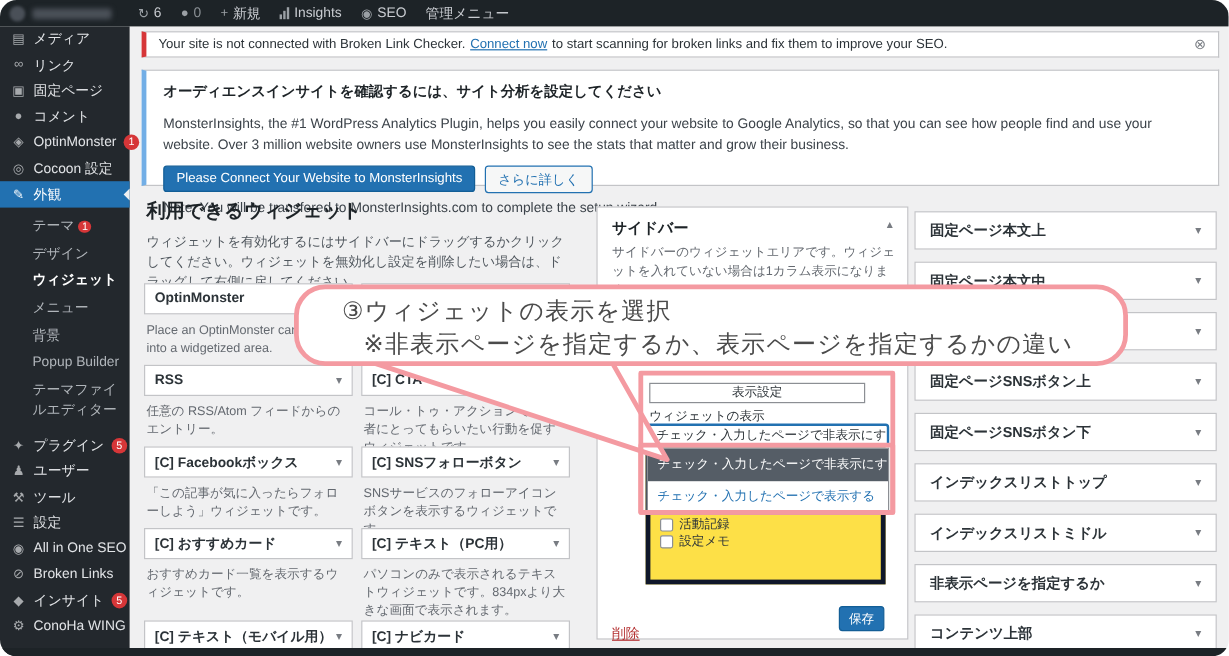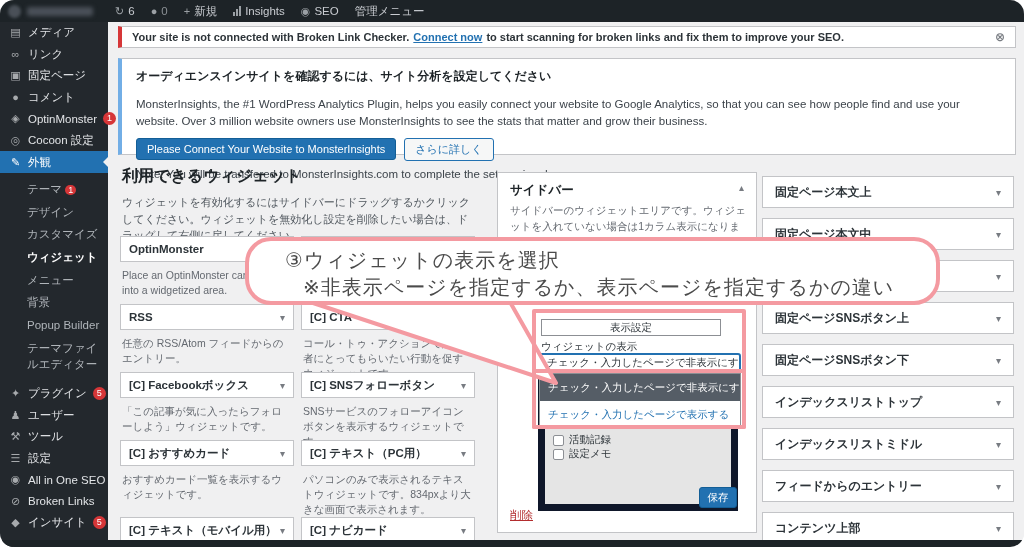--- a/index.html
+++ b/index.html
@@ -27,21 +27,21 @@
   .m-active .glyph, .m-active span { color:#fff; }
   .m-active::after { content:""; position:absolute; right:0; top:50%; margin-top:-5px; border:5px solid transparent; border-right-color:#f0f0f1; }
   .submenu { padding:5px 0 7px 0; }
   .sm-item { display:block; padding:3px 4px 3px 27px; font-size:11.5px; line-height:1.45; color:#b0b5ba; width:108px; cursor:pointer; }
   .sm-item.current { color:#fff; font-weight:bold; }
 
   
   .content { position:absolute; left:108px; top:22px; width:916px; height:518px; background:#f0f0f1; z-index:1; }
   .bottom-strip { position:absolute; left:0; top:540px; width:1024px; height:7px; background:#1d2327; z-index:9; }
 
-  .notice { position:absolute; left:10px; top:4px; width:898px; height:22px; background:#fff; border:1px solid #c3c4c7; border-left:4px solid var(--c-notice-red,#d63638); font-size:11px; color:#2c3338; display:flex; align-items:center; padding:0 10px;font-weight:bold; }
+  .notice { position:absolute; left:10px; top:4px; width:898px; height:22px; background:#fff; border:1px solid #c3c4c7; border-left:4px solid var(--c-notice-red,#d63638); font-size:11px; color:#2c3338; display:flex; align-items:center; padding:0 10px; }
   .notice a { color:var(--c-accent,#2271b1); text-decoration:underline; margin:0 4px; cursor:pointer; }
   .notice .dismiss { margin-left:auto; color:#787c82; font-size:12px; cursor:pointer; }
 
   .mi-box { position:absolute; left:10px; top:36px; width:898px; height:97px; background:#fff; border:1px solid #c3c4c7; border-left:4px solid var(--c-notice-blue,#72aee6); padding:9px 14px; }
   .mi-box h3 { font-size:12px; color:#1d2327; margin-bottom:11px; }
   .mi-box p.body { font-size:11.5px; color:#3c434a; line-height:1.5; max-width:870px; }
   .mi-btns { margin-top:7px; display:flex; gap:8px; align-items:center; }
   .btn-primary { background:var(--c-accent,#2271b1); border:1px solid #135e96; color:#fff; font-size:11px; padding:4px 10px; border-radius:3px; cursor:pointer; font-family:inherit; }
   .btn-secondary { background:#f6f7f7; border:1px solid var(--c-accent,#2271b1); color:var(--c-accent,#2271b1); font-size:11px; padding:3px 10px; border-radius:3px; cursor:pointer; font-family:inherit; }
   .mi-note { font-size:11.5px; color:#3c434a; margin-top:7px; }
@@ -56,28 +56,28 @@
   .card-desc { margin-top:6px; font-size:10.5px; color:#646970; line-height:1.45; padding:0 2px; }
 
   
   .panel { position:absolute; left:389px; top:150px; width:260px; height:361px; background:#fff; border:1px solid #c3c4c7; }
   .panel-hd { position:absolute; left:12px; top:9px; font-size:12.5px; font-weight:bold; color:#1d2327; }
   .panel-arr { position:absolute; right:12px; top:9px; color:#787c82; font-size:10px; cursor:pointer; }
   .panel-desc { position:absolute; left:12px; top:30px; width:236px; font-size:10.5px; color:#646970; line-height:1.5; }
   .disp-btn { position:absolute; left:43px; top:146px; width:180px; height:17px; border:1px solid #8c8f94; background:#fff; font-size:10.5px; color:#2c3338; text-align:center; line-height:15px; cursor:pointer; }
   .disp-label { position:absolute; left:43px; top:167px; font-size:10.5px; color:#2c3338; }
   .selectbox { position:absolute; left:41px; top:180px; width:202px; height:19px; border:2px solid var(--c-accent,#2271b1); border-radius:3px; background:#fff; font-size:10.5px; color:#2c3338; display:flex; align-items:center; padding:0 6px; cursor:pointer; white-space:nowrap; overflow:hidden; }
-  .listbox { position:absolute; left:40px; top:200px; width:200px; height:138px; border:7px solid #0f172a; background:#e5e5e5; }
+  .listbox { position:absolute; left:40px; top:200px; width:200px; height:114px; border:4px solid #0f172a; background:#fde047; }
   .chk-row { position:absolute; left:8px; display:flex; align-items:center; gap:5px; font-size:10.5px; color:#2c3338; cursor:pointer; }
   .chk { width:11px; height:11px; border:1px solid #8c8f94; border-radius:2px; background:#fff; }
   .dropdown { position:absolute; left:41px; top:200px; width:202px; border:1px solid #8c8f94; background:#fff; z-index:3; }
   .dd-opt { height:27px; line-height:27px; padding:0 8px; font-size:10.5px; color:var(--c-accent,#2271b1); white-space:nowrap; overflow:hidden; cursor:pointer; }
   .dd-opt.selected { background:var(--c-option-dark,#555d66); color:#fff; }
-  .del-link { position:absolute; left:12px; top:335px; font-size:11.5px; color:#b32d2e; text-decoration:underline; cursor:pointer;text-align:center; }
-  .save-btn { position:absolute; left:201px; top:314px; width:38px; height:21px; background:var(--c-accent,#2271b1); border:1px solid #135e96; border-radius:3px; color:#fff; font-size:10.5px; cursor:pointer; font-family:inherit; }
+  .del-link { position:absolute; left:12px; top:348px; font-size:11.5px; color:#b32d2e; text-decoration:underline; cursor:pointer;text-align:center; }
+  .save-btn { position:absolute; left:201px; top:332px; width:38px; height:21px; background:var(--c-accent,#2271b1); border:1px solid #135e96; border-radius:3px; color:#fff; font-size:10.5px; cursor:pointer; font-family:inherit; }
 
   
   .areas { position:absolute; left:654px; top:154px; width:252px; }
   .area-box { height:32px; background:#fff; border:1px solid #c3c4c7; display:flex; align-items:center; padding:0 12px; margin-bottom:10px; cursor:pointer; }
   .area-box .ttl { font-size:12px; font-weight:bold; color:#2c3338; }
   .area-box .arr { margin-left:auto; color:#787c82; font-size:10px; }
 
   
   .hl-rect { position:absolute; border:4px solid var(--c-highlight-pink,#f49aa1); border-radius:2px; z-index:20; pointer-events:none; }
   .hl-outer { left:532px; top:309px; width:214px; height:120px; }
@@ -173,24 +173,20 @@
         <div class="sm-item">
           <span>テーマ</span>
           <span class="badge">1</span>
         </div>
 
         <div class="sm-item">
           <span>デザイン</span>
           
         </div>
 
-        <div class="sm-item">
-          <span>カスタマイズ</span>
-          
-        </div>
 
         <div class="sm-item current">
           <span>ウィジェット</span>
           
         </div>
 
         <div class="sm-item">
           <span>メニュー</span>
           
         </div>
@@ -441,21 +437,21 @@
           <span class="ttl">インデックスリストトップ</span>
           <span class="arr">▾</span>
         </div>
 
         <div class="area-box">
           <span class="ttl">インデックスリストミドル</span>
           <span class="arr">▾</span>
         </div>
 
         <div class="area-box">
-          <span class="ttl">フィードからのエントリー</span>
+          <span class="ttl">非表示ページを指定するか</span>
           <span class="arr">▾</span>
         </div>
 
         <div class="area-box">
           <span class="ttl">コンテンツ上部</span>
           <span class="arr">▾</span>
         </div>
 
     </div>
   </div>

